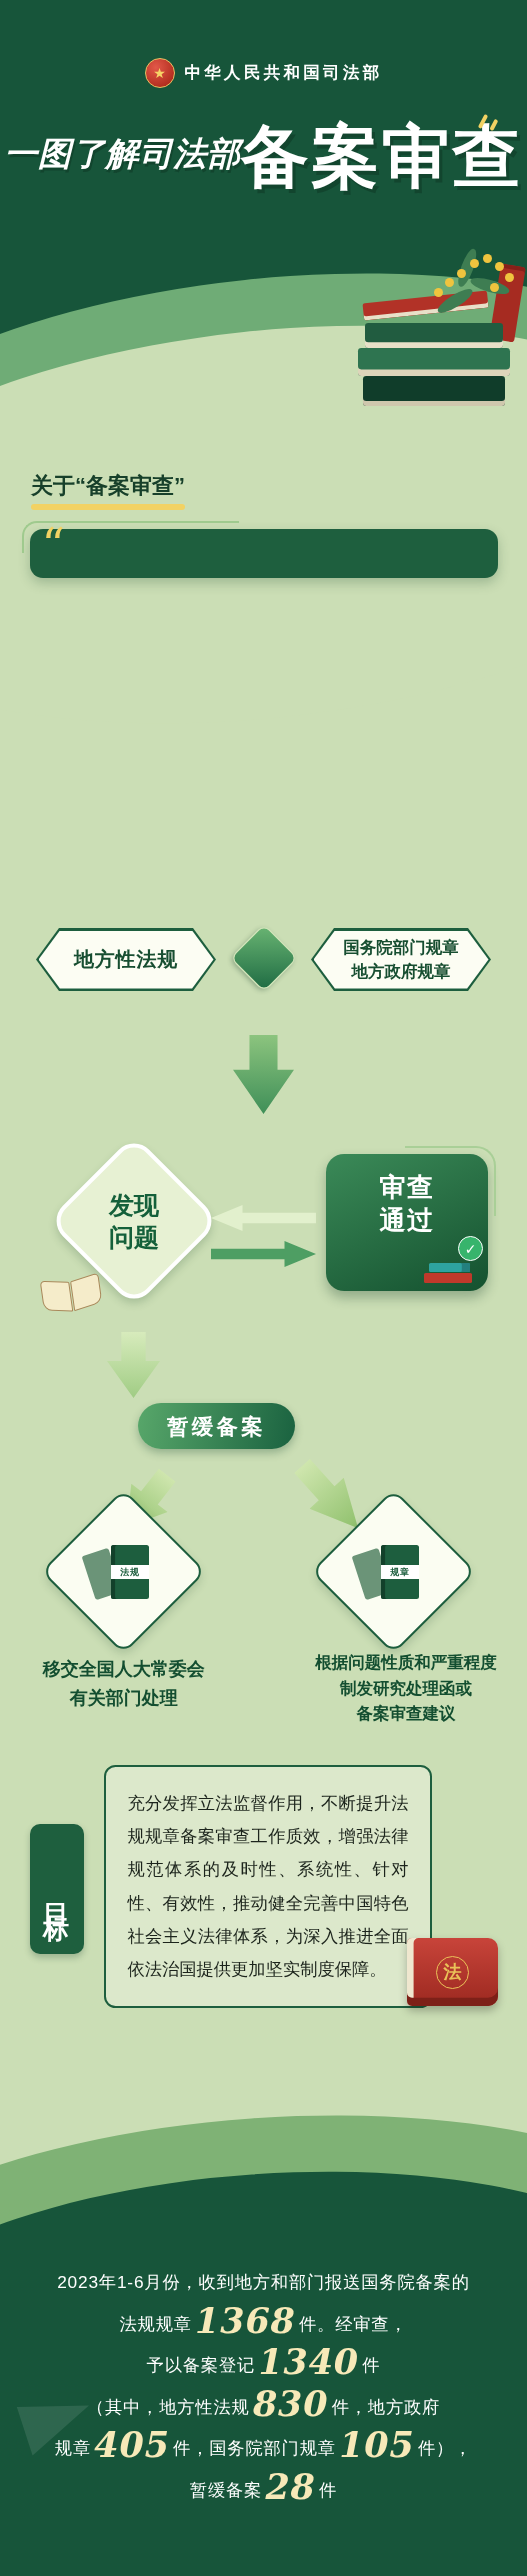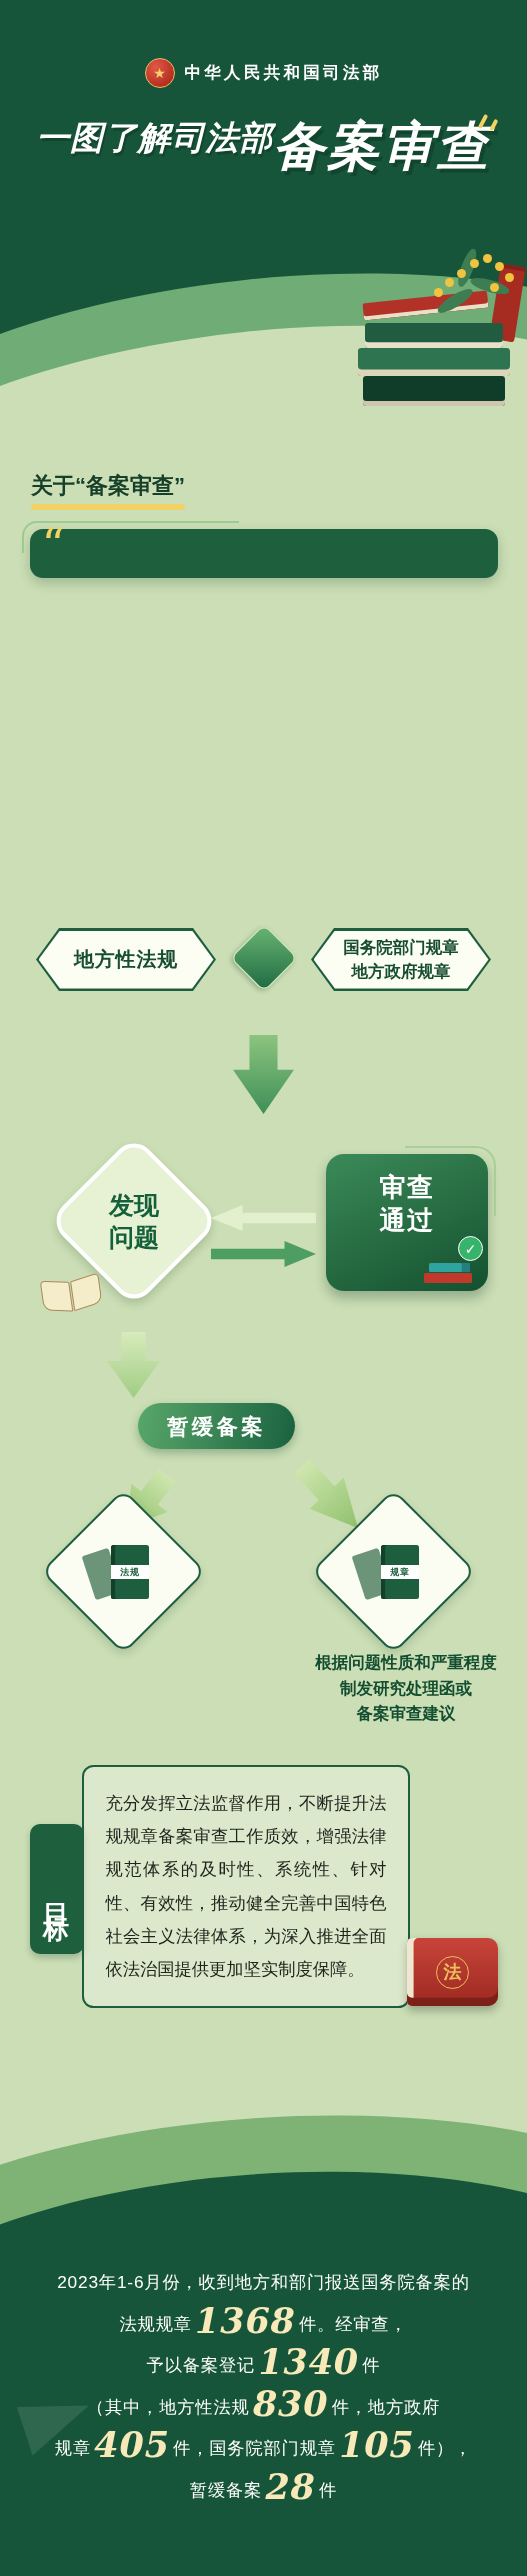--- a/index.html
+++ b/index.html
@@ -11,21 +11,21 @@
   .hdr-bg { position:absolute; top:0; left:0; width:527px; height:429px; background:#17553a; }
   .wave-mid { position:absolute; top:279px; left:-198px; width:923px; height:354px; border-radius:50%; background:#6fac76; transform:rotate(-6deg); }
   .wave-light { position:absolute; top:331px; left:-214px; width:956px; height:387px; border-radius:50%; background:#cbdeb5; transform:rotate(-6deg); }
 
   .hdr-org { position:absolute; top:58px; left:0; width:527px; display:flex; justify-content:center; align-items:center; gap:10px; z-index:6; }
   .emblem { width:30px; height:30px; border-radius:50%; background:radial-gradient(circle at 35% 30%,#e25848,#a21f12); border:1.6px solid #e9c162; display:flex; align-items:center; justify-content:center; color:#f7d367; font-size:14px; line-height:1; flex:none; }
   .org-name { color:#fff; font-size:16.5px; font-weight:bold; letter-spacing:3.3px; }
 
   .hdr-title { position:absolute; top:112px; left:0; width:527px; text-align:center; color:#fff; z-index:6; white-space:nowrap; }
   .title-script { font-family:"DejaVu Serif","Liberation Serif",serif; font-style:italic; font-weight:bold; font-size:33px; letter-spacing:0.8px; vertical-align:15px; margin-right:0; text-shadow:1.6px 2.5px 0 rgba(10,40,25,.35); }
-  .title-main { font-size:52px; font-weight:900; letter-spacing:2.5px; text-shadow:3.3px 4.1px 0 rgba(10,40,25,.35);font-style:italic; }
+  .title-main { font-size:68px; font-weight:900; letter-spacing:2.5px; text-shadow:3.3px 4.1px 0 rgba(10,40,25,.35); }
   .title-ticks { position:absolute; top:1.6px; right:23px; width:23px; height:21.4px; }
   .title-ticks i { position:absolute; display:block; width:4.1px; height:15px; background:#f2d263; border-radius:2.5px; transform:rotate(28deg); left:0; top:0; }
   .title-ticks i + i { left:10.7px; top:5px; height:11.5px; }
 
   .books { position:absolute; left:353px; top:290px; width:170px; height:148px; z-index:7; }
   .bk-red-stand { position:absolute; right:3.3px; top:-25px; width:25px; height:76px; background:#a62b21; border-radius:3.3px; transform:rotate(9deg); box-shadow:inset 0 4.1px 0 #872019; }
   .bk-red-flat { position:absolute; left:10px; top:6.6px; width:125px; height:16.5px; background:#b23227; border-radius:2.5px; transform:rotate(-6deg); box-shadow:inset 0 -4.1px 0 #e8e0c8; }
   .bk-s1 { position:absolute; left:11.5px; top:33px; width:138px; height:25px; background:#215c40; border-radius:3.3px; box-shadow:inset 0 -5.8px 0 #e8e0c8; }
   .bk-s2 { position:absolute; left:5px; top:58px; width:152px; height:28px; background:#2e7450; border-radius:3.3px; box-shadow:inset 0 -6.6px 0 #ddd5ba; }
   .bk-s3 { position:absolute; left:10px; top:86px; width:142px; height:30px; background:#103d2a; border-radius:3.3px; box-shadow:inset 0 -5px 0 #cfc7ad; }
@@ -103,21 +103,21 @@
   .mini-book-back { position:absolute; left:-10px; top:6.6px; width:28px; height:46px; background:#6b9478; border-radius:2.5px; transform:rotate(-18deg); }
   .mini-book { position:absolute; right:0; top:0; width:38px; height:54px; background:#1d5e3e; border-radius:2.5px; box-shadow:inset 4.1px 0 0 #12402a; }
   .mini-book .band { position:absolute; left:0; right:0; top:20.6px; height:14px; background:#fff; display:flex; align-items:center; justify-content:center; font-size:9px; font-weight:bold; color:#1d5e3e; letter-spacing:0.8px; }
 
   .branch-text { position:absolute; text-align:center; font-weight:bold; color:#134e30; white-space:pre-line; z-index:4; }
   .bt-left { left:8.2px; top:1655px; width:231px; font-size:18px; line-height:1.6; }
   .bt-right { left:280px; top:1650px; width:252px; font-size:16.5px; line-height:1.55; }
 
   
   .goal-tab { position:absolute; left:30px; top:1824px; width:54px; height:130px; background:#1e5f3e; border-radius:10px; color:#fff; display:flex; align-items:center; justify-content:center; writing-mode:vertical-rl; font-size:26px; font-weight:bold; letter-spacing:13px; padding-top:11.5px; box-shadow:0 3.3px 6.6px rgba(20,60,40,.25); z-index:4; }
-  .goal-box { position:absolute; left:82px; top:1765px; width:328px; border:2.5px solid #1d5e3e; border-radius:11.5px; padding:20px 21.4px; background:rgba(252,253,243,.35); color:#1c241c; font-size:17.3px; line-height:1.92; text-align:justify; z-index:4; }
+  .goal-box { position:absolute; left:104px; top:1765px; width:328px; border:2.5px solid #1d5e3e; border-radius:11.5px; padding:20px 21.4px; background:rgba(252,253,243,.35); color:#1c241c; font-size:17.3px; line-height:1.92; text-align:justify; z-index:4; }
   .red-book { position:absolute; left:407px; top:1938px; width:91px; height:68px; background:linear-gradient(180deg,#c8443a,#9c2920); border-radius:5px 10px 10px 5px; box-shadow:inset 0 -8.2px 0 #7d2018, inset 6.6px 0 0 #efe7cf, 0 4.1px 8.2px rgba(0,0,0,.25); z-index:6; display:flex; align-items:center; justify-content:center; }
   .red-book .seal { width:33px; height:33px; border:1.6px solid #eac258; border-radius:50%; color:#eac258; font-size:18px; font-weight:bold; display:flex; align-items:center; justify-content:center; }
 
   
   .foot-wave-mid { position:absolute; left:-198px; top:2118px; width:923px; height:346px; border-radius:50%; background:#7fb275; transform:rotate(-4deg); }
   .foot-dark { position:absolute; left:-165px; top:2174px; width:857px; height:330px; border-radius:50%; background:#17553a; transform:rotate(-4deg); }
   .foot-dark-rect { position:absolute; left:0; top:2357px; width:527px; height:219px; background:#17553a; }
   .plane-doodle { position:absolute; left:23px; top:2395px; width:0; height:0; border-left:69px solid rgba(255,255,255,.10); border-top:21.4px solid transparent; border-bottom:30px solid transparent; transform:rotate(-18deg); }
 
   .stats { position:absolute; left:0; top:2261px; width:527px; text-align:center; color:#fff; z-index:6; font-size:17.3px; letter-spacing:0.8px; }
@@ -230,20 +230,22 @@
     <div class="bd-inner">
       <div class="mini-book-wrap">
         <span class="mini-book-back"></span>
         <span class="mini-book">
           <span class="band">规章</span>
         </span>
       </div>
     </div>
   </div>
 
+  <div class="branch-text bt-left">移交全国人大常委会
+有关部门处理</div>
   <div class="branch-text bt-right">根据问题性质和严重程度
 制发研究处理函或
 备案审查建议</div>
 
   <div class="goal-tab">目标</div>
   <div class="goal-box">充分发挥立法监督作用，不断提升法规规章备案审查工作质效，增强法律规范体系的及时性、系统性、针对性、有效性，推动健全完善中国特色社会主义法律体系，为深入推进全面依法治国提供更加坚实制度保障。</div>
   <div class="red-book">
     <span class="seal">法</span>
   </div>
 

